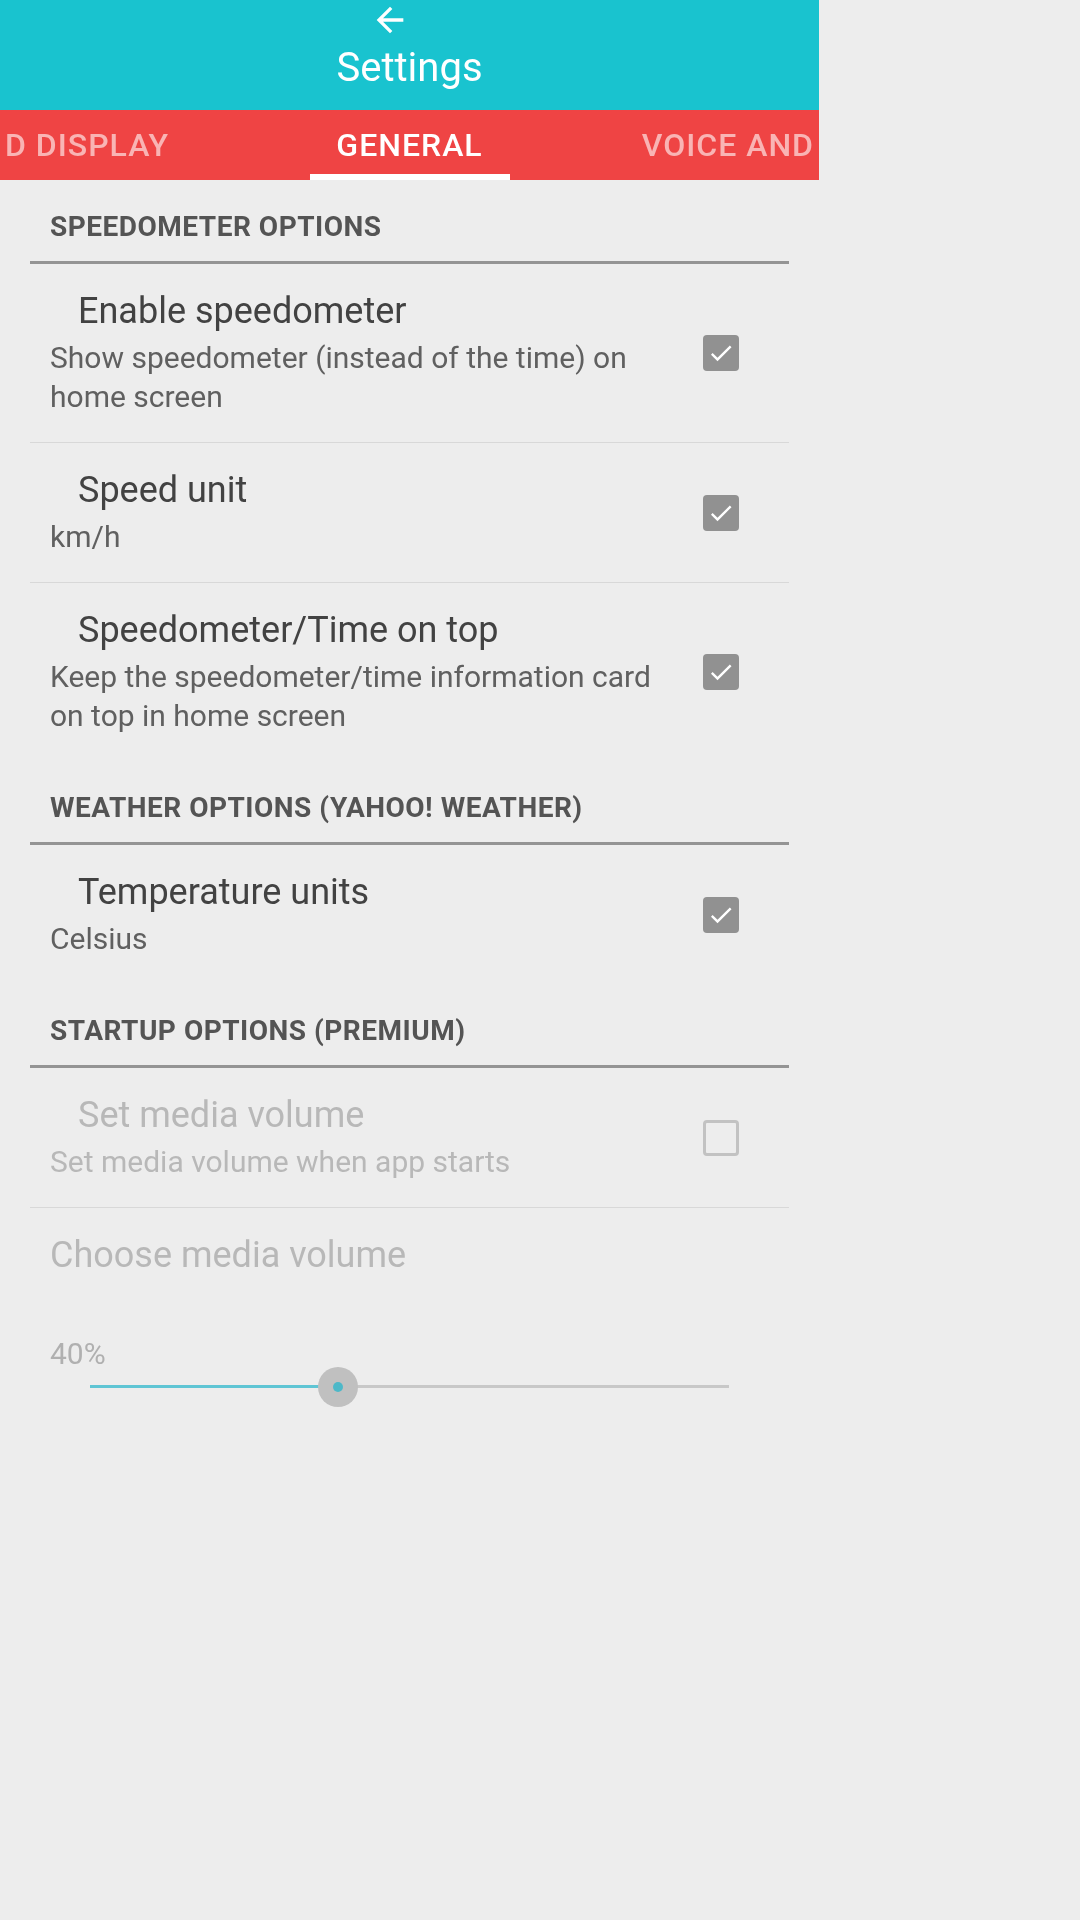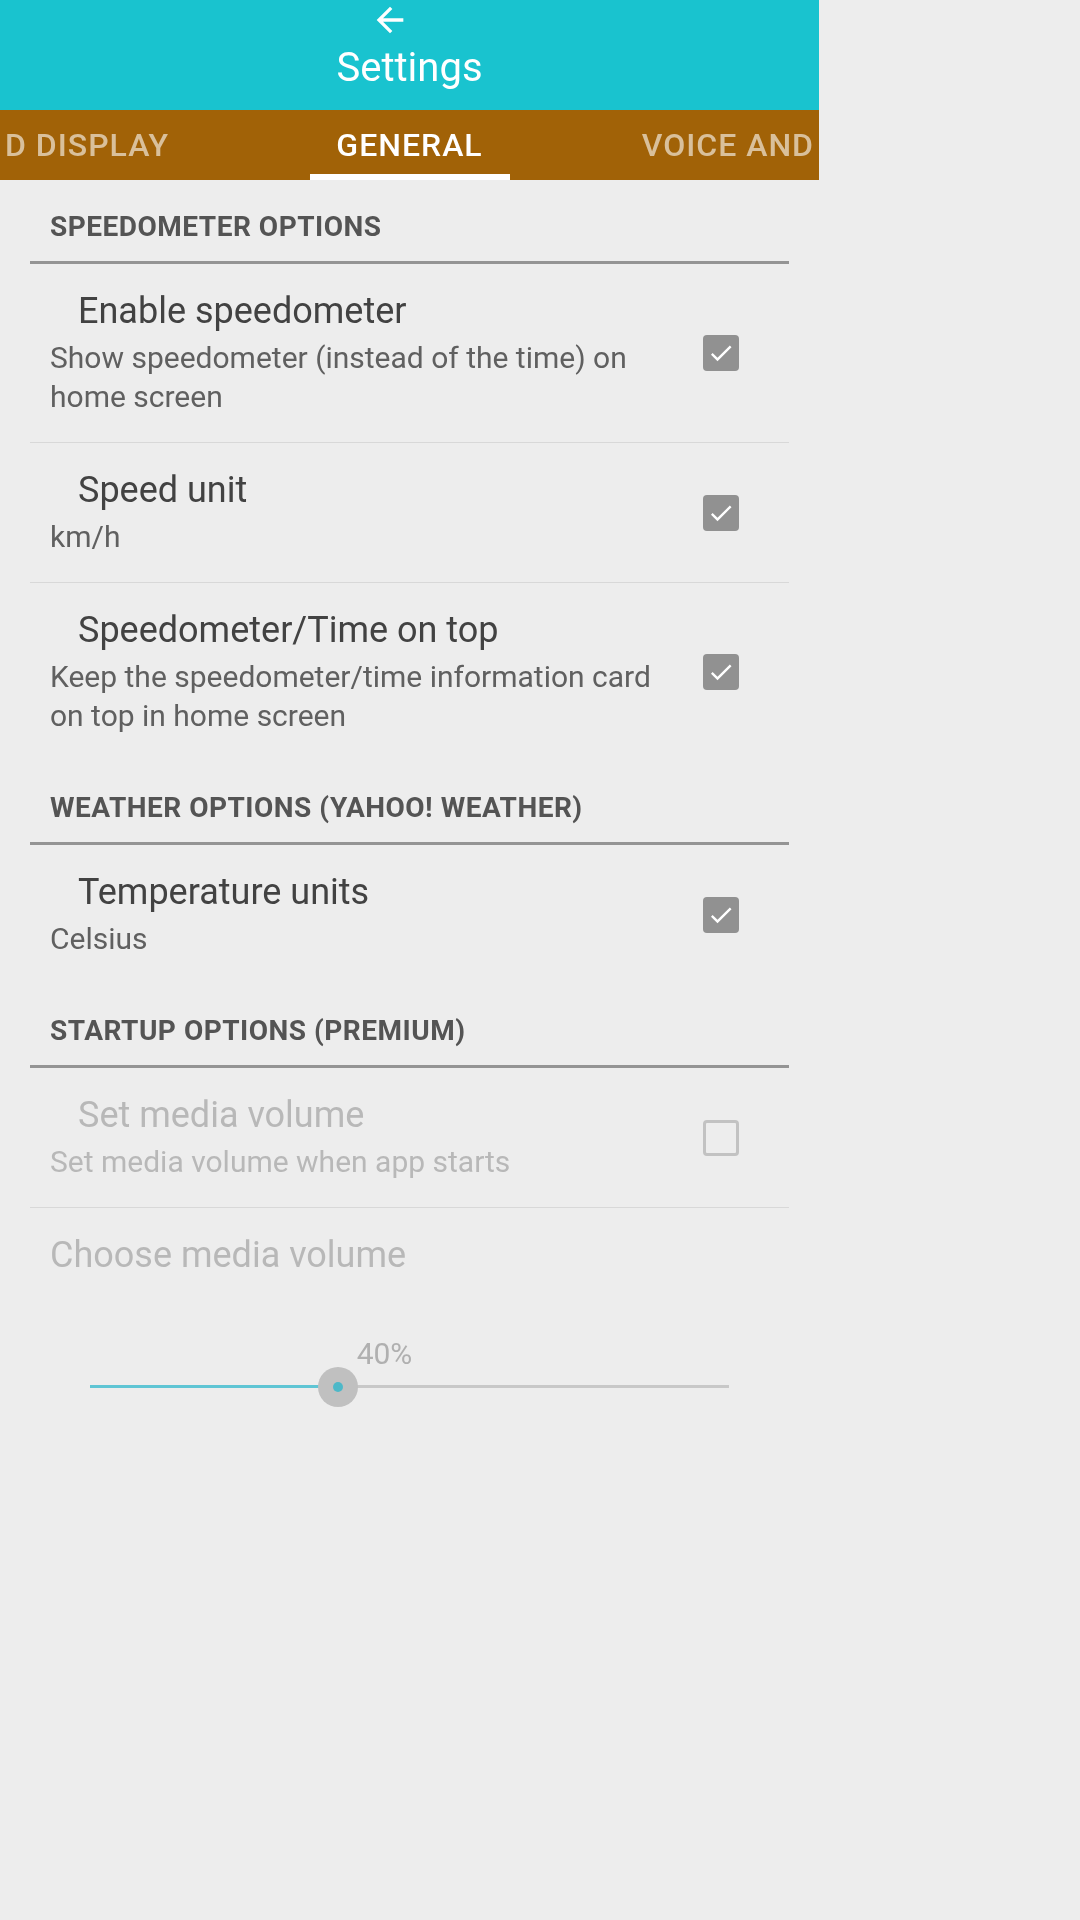--- a/index.html
+++ b/index.html
@@ -29,21 +29,21 @@
     }
     .back-arrow svg {
       width: 40px;
       height: 40px;
     }
     .header-title {
       font-size: 40px;
       font-weight: 400;
     }
     .tabs {
-      background: #a16207;
+      background: #ef4444;
       display: flex;
       height: 70px;
       align-items: center;
       position: relative;
     }
     .tab {
       font-size: 32px;
       font-weight: 500;
       letter-spacing: 1px;
       padding: 0 20px;
@@ -145,21 +145,21 @@
       padding: 26px 20px 0 20px;
     }
     .volume-title {
       font-size: 36px;
       color: #b8b8b8;
       margin-bottom: 60px;
     }
     .volume-percent {
       font-size: 30px;
       color: #b0b0b0;
-      text-align: center;
+      text-align: left;
       padding-right: 50px;
       margin-bottom: 4px;
     }
     .slider-container {
       position: relative;
       padding: 10px 40px;
     }
     .slider-track {
       height: 3px;
       background: #c8c8c8;

